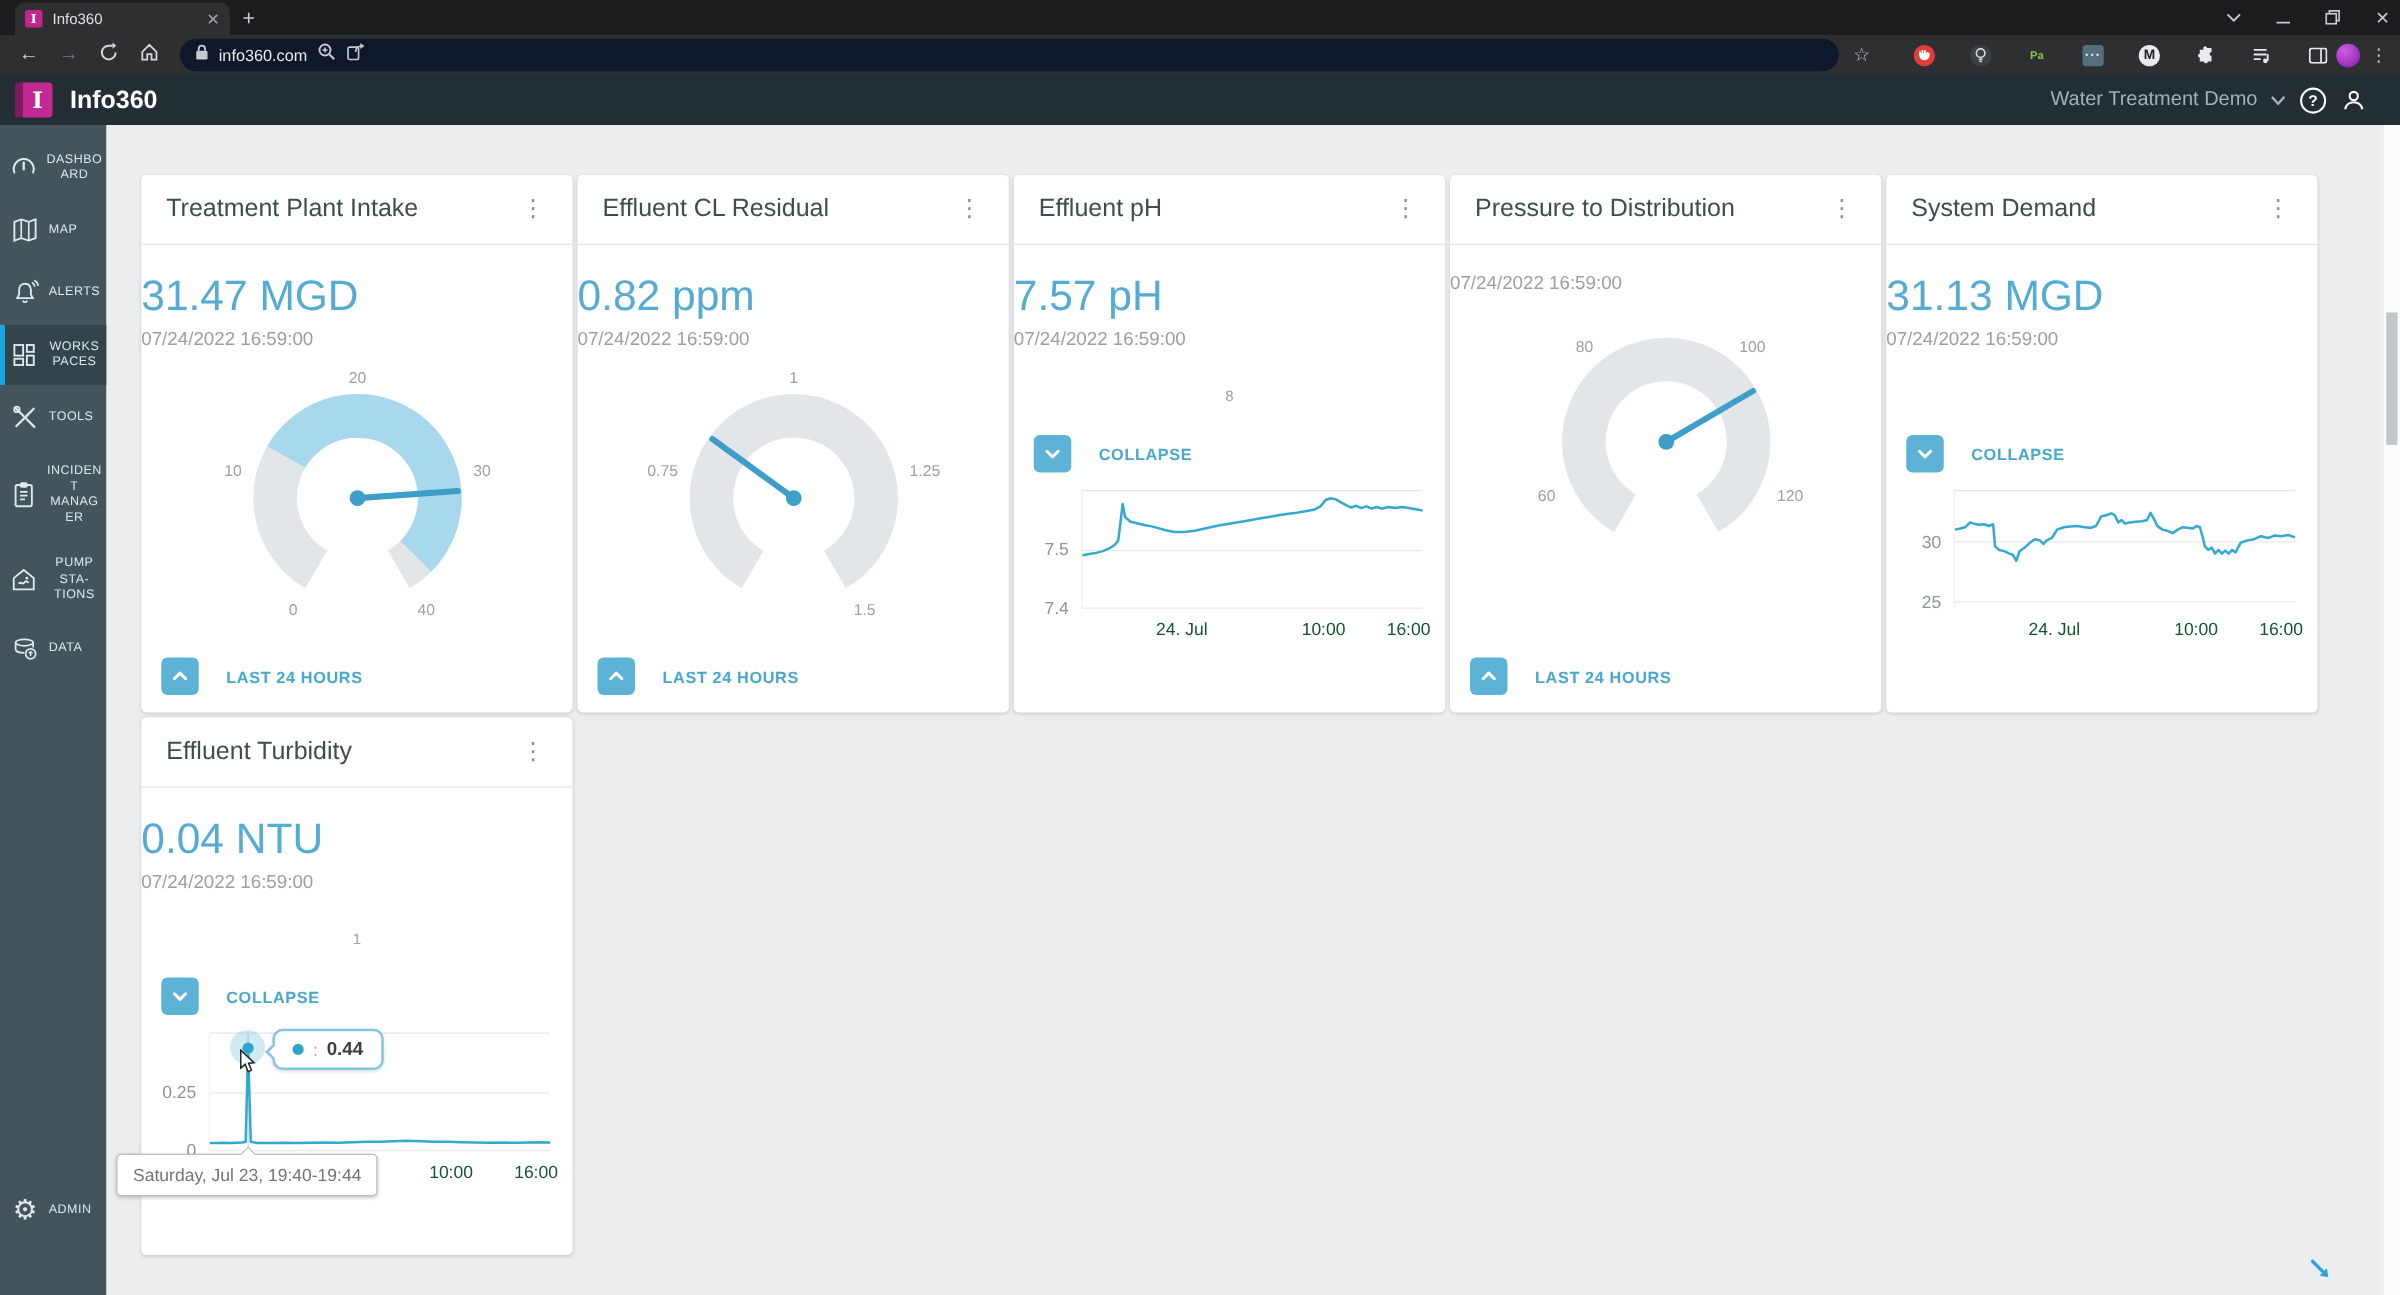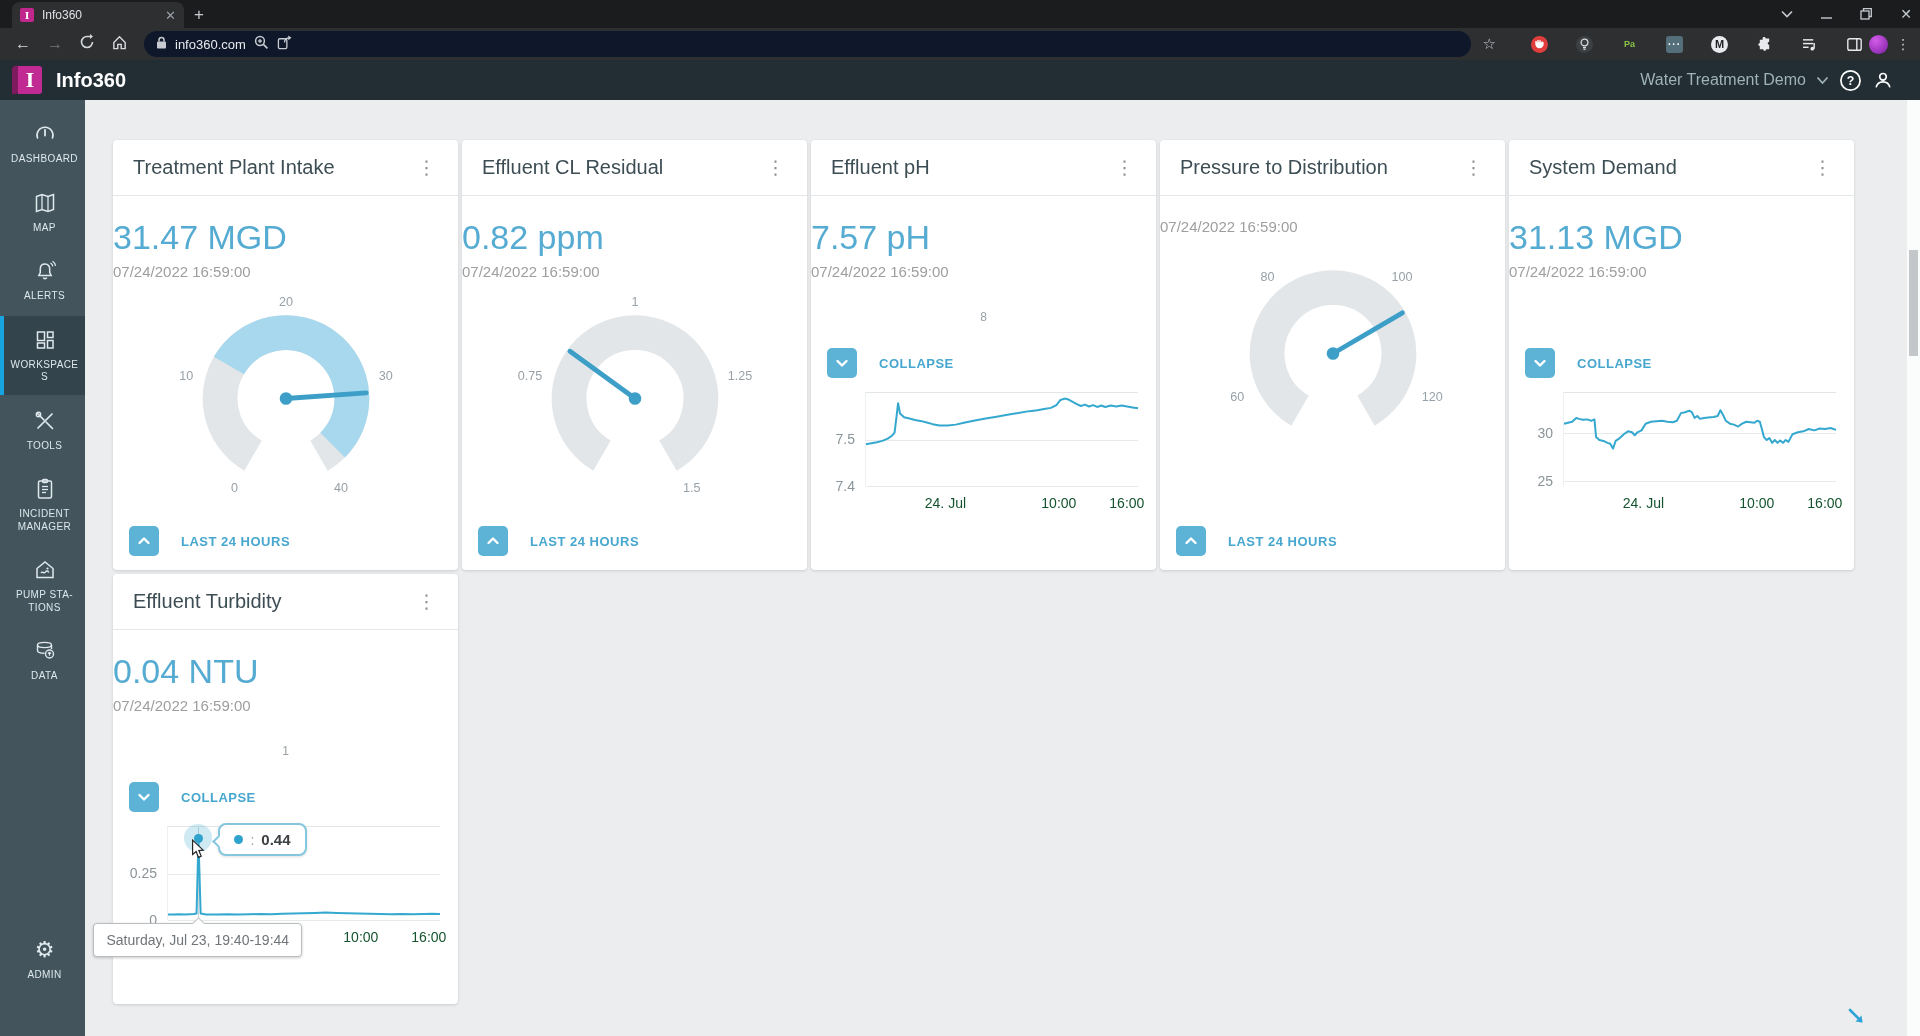--- a/index.html
+++ b/index.html
@@ -38,21 +38,21 @@
   .logo .face { flex:1; background:#c12a92; border-radius:0 3px 3px 0; color:#fff; font-family:"DejaVu Serif", serif;
                 font-weight:bold; font-size:18px; display:flex; align-items:center; justify-content:center; }
   .brand { color:#fff; font-size:20px; font-weight:bold; }
   .appbar-right { margin-left:auto; display:flex; align-items:center; gap:10px; }
   .ws-select { display:flex; align-items:center; gap:10px; color:#9fb2ba; font-size:16px; }
   .appbar-ico { color:#fff; display:flex; align-items:center; }
 
   
   .app-body { display:flex; height:936px; position:relative; }
   .sidebar { width:85px; background:#43545c; display:flex; flex-direction:column; padding:10px 0 42px 0; flex:none; }
-  .side-item { display:flex; flex-direction:column; align-items:center; gap:6px; padding:11px 3px;
+  .side-item { display:flex; flex-direction:row; align-items:center; gap:6px; padding:11px 3px;
                border-left:4px solid transparent; margin-bottom:2px; }
   .side-item .lbl { color:#dde8ec; font-size:10px; letter-spacing:.4px; text-align:center; line-height:1.25;
                     word-break:break-word; max-width:72px; }
   .side-item.active { background:#34444c; border-left-color:#16a5e0; }
   .side-item:last-child { margin-top:auto; }
   .side-ico { width:26px; height:26px; display:flex; align-items:center; justify-content:center; color:#dfe9ee; }
 
   .main { flex:1; padding:40px 66px 0 28px; display:grid; grid-template-columns:repeat(5,1fr);
           grid-template-rows:430px 430px; gap:4px; position:relative; }
 

